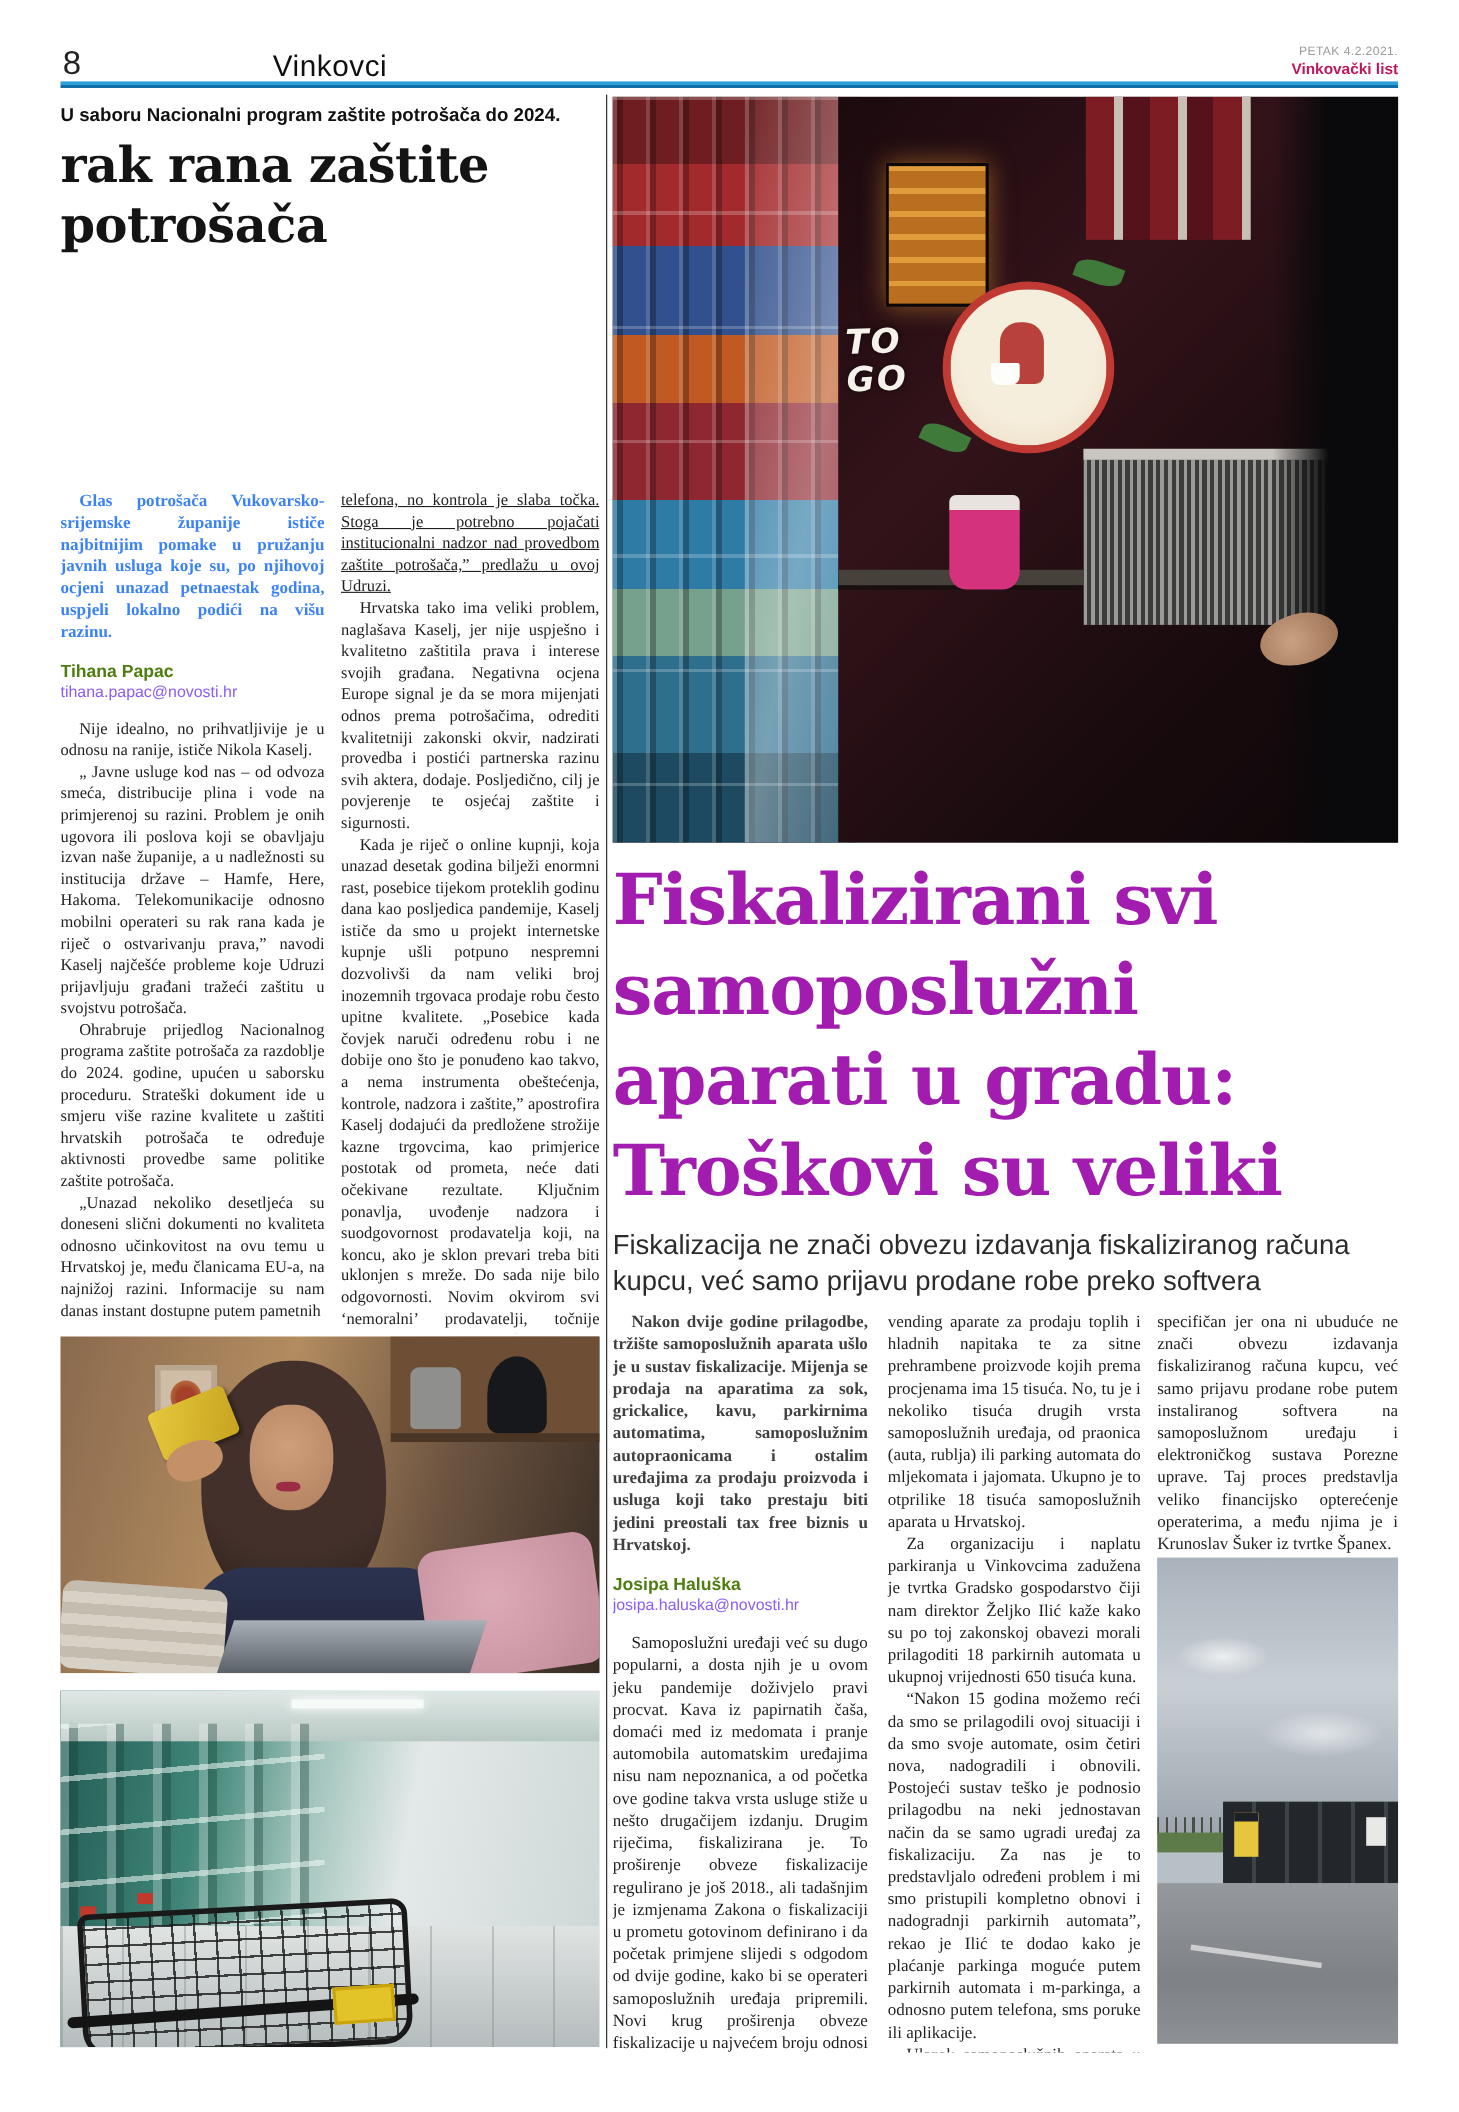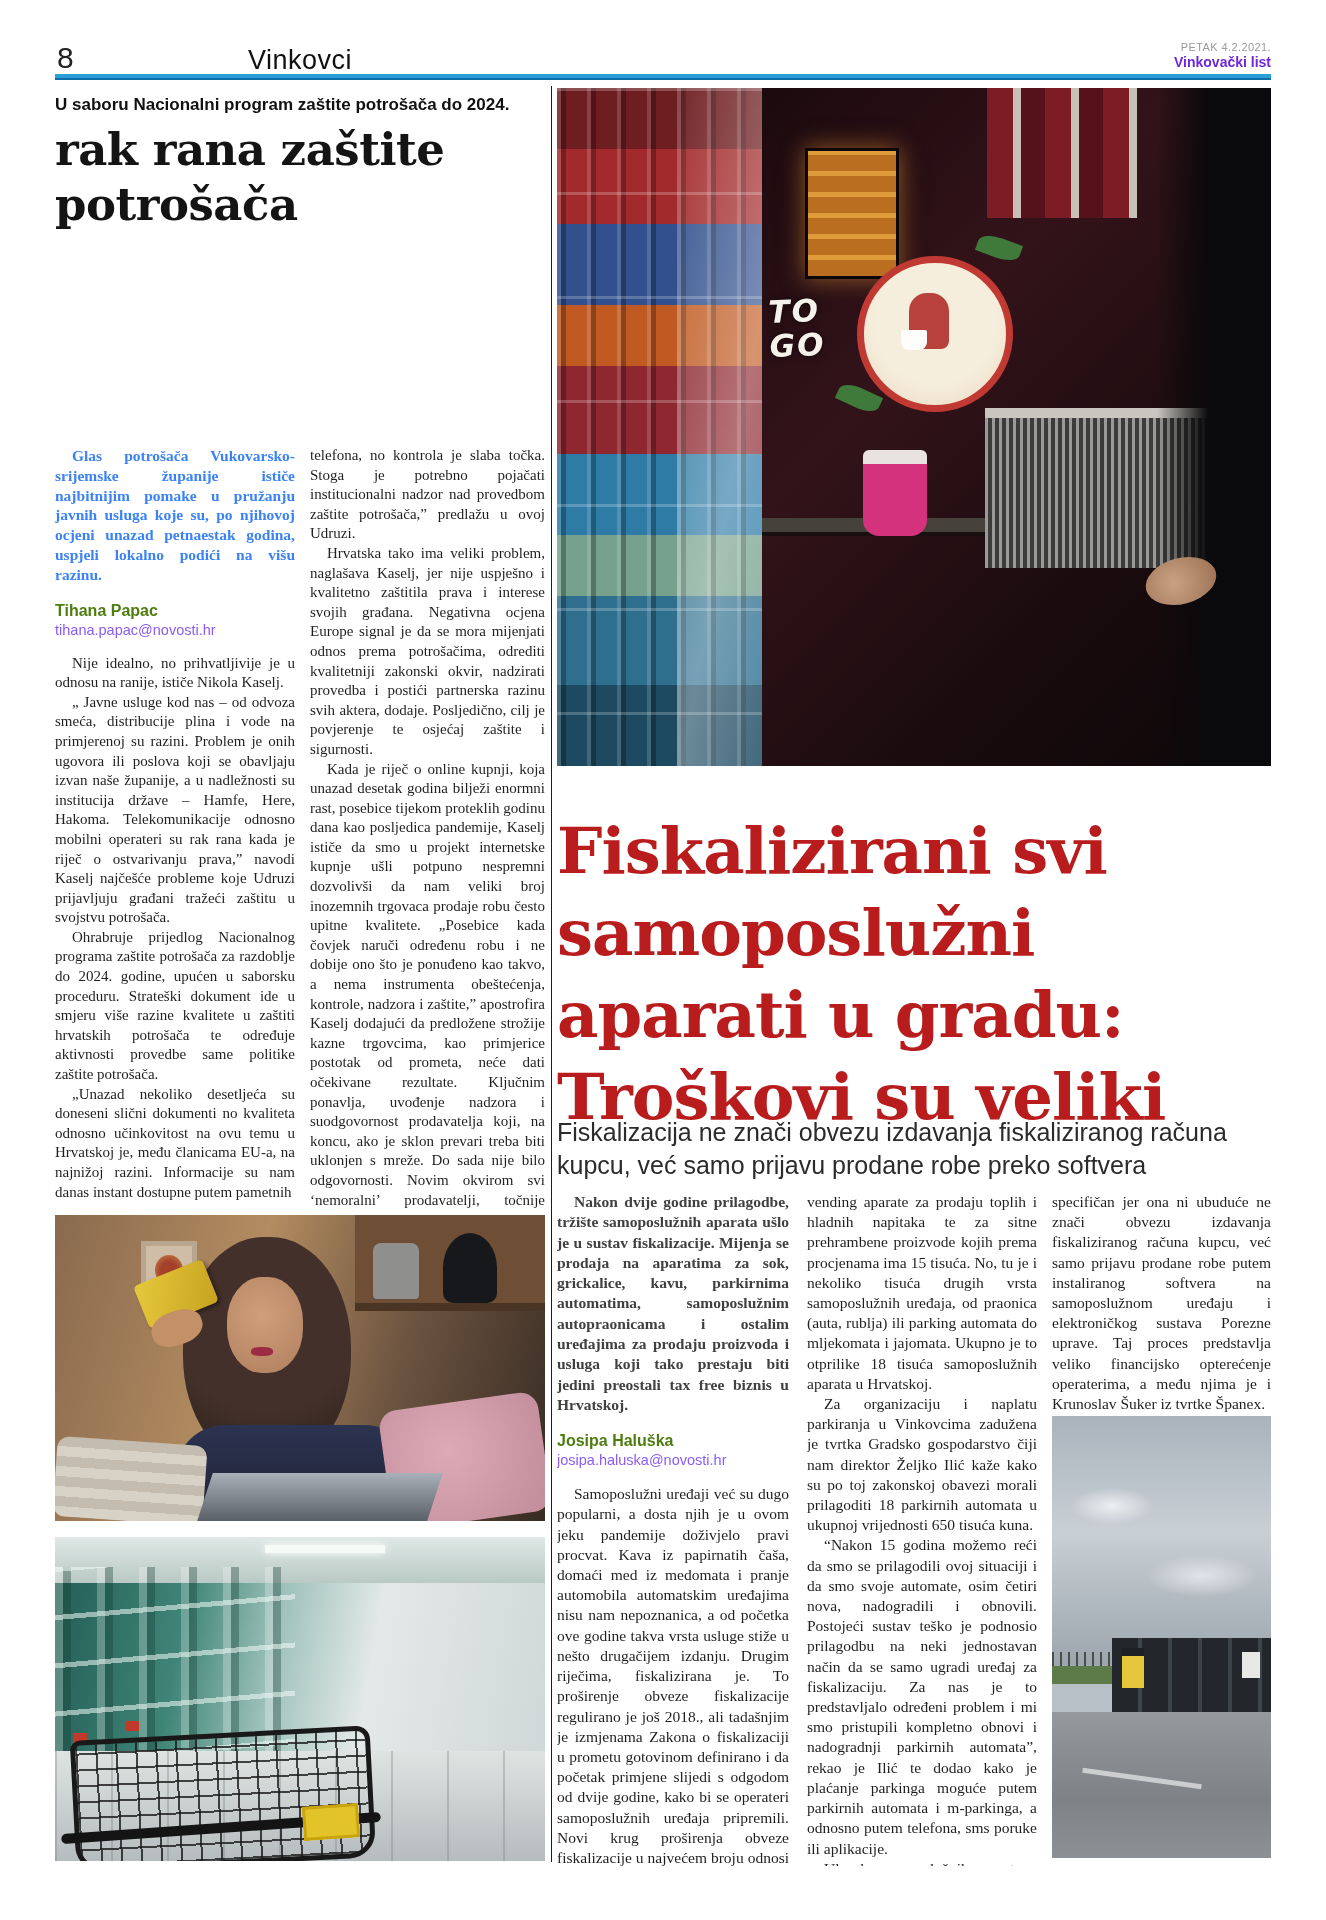--- a/index.html
+++ b/index.html
@@ -6,47 +6,47 @@
   .page{position:relative;width:1326px;height:1920px;background:#fff;overflow:hidden;
         font-family:"Liberation Sans",sans-serif;color:#1a1a1a;}
   .abs{position:absolute;}
 
   
   .pagenum{left:57px;top:42px;font:400 30px/32px "Liberation Sans",sans-serif;color:#222;}
   .section-title{left:55px;top:46px;width:490px;text-align:center;
                  font:400 27px/28px "Liberation Sans",sans-serif;color:#101010;letter-spacing:.5px;}
   .dateblock{right:55px;top:40px;text-align:right;}
   .dateline{font:400 11px/14px "Liberation Sans",sans-serif;color:#9a9a9a;letter-spacing:.4px;}
-  .publine{font:700 14px/17px "Liberation Sans",sans-serif;color:#6d28d9;}
+  .publine{font:700 14px/17px "Liberation Sans",sans-serif;color:#be185d;}
   .blue-rule{left:55px;top:74px;width:1216px;height:6px;
              background:linear-gradient(180deg,#2d9fd8 0 60%,#0d6ea8 60% 100%);}
 
   
   .left-art{left:55px;top:86px;width:490px;height:1790px;}
   .kicker{left:0;top:8px;width:490px;font:700 17px/21px "Liberation Sans",sans-serif;color:#111;}
   .l-head{left:0;top:36px;width:490px;font:700 45px/55px "DejaVu Serif",serif;color:#141414;letter-spacing:-.5px;}
   .deck{left:0;top:222px;width:490px;font:400 23px/31px "Liberation Sans",sans-serif;color:#2d2d2d;}
   .col{overflow:hidden;}
   .col-l1{left:0;top:360px;width:240px;height:766px;}
   .col-l2{left:255px;top:360px;width:235px;height:766px;}
   .para{font:400 15px/19.6px "Liberation Serif",serif;color:#1f1f1f;text-align:justify;
         text-indent:17px;margin:0;}
-  .para.noind{text-indent:0;}
+  .para.noind{text-indent:0;text-decoration:underline;}
   .lead-para{font:700 15.5px/19.8px "Liberation Serif",serif;color:#3b82f6;text-align:justify;
              text-indent:17px;margin:0;}
   .byline{margin:16px 0 14px 0;}
   .by-name{font:700 16px/20px "Liberation Sans",sans-serif;color:#4d7c0f;}
   .by-mail{font:400 14.5px/19px "Liberation Sans",sans-serif;color:#8b5cf6;}
 
   
   .divider-v{left:551px;top:86px;width:1px;height:1776px;background:#1c1c1c;}
 
   
   .right-art{left:557px;top:86px;width:714px;height:1800px;}
-  .r-head{left:0;top:692px;width:714px;font:700 64px/82px "DejaVu Serif",serif;color:#b91c1c;letter-spacing:-1px;margin-top:32px;}
+  .r-head{left:0;top:692px;width:714px;font:700 64px/82px "DejaVu Serif",serif;color:#a21caf;letter-spacing:-1px;}
   .r-sub{left:0;top:1030px;width:714px;font:400 25px/33px "Liberation Sans",sans-serif;color:#2b2b2b;}
   .col-r1{left:0;top:1106px;width:232px;height:674px;}
   .col-r2{left:250px;top:1106px;width:230px;height:674px;}
   .col-r3{left:495px;top:1106px;width:219px;height:300px;}
   .rpara{font:400 15.5px/20.2px "Liberation Serif",serif;color:#1f1f1f;text-align:justify;text-indent:17px;margin:0;}
   .rpara.noind{text-indent:0;}
   .rlead{font:700 15.5px/20.3px "Liberation Serif",serif;color:#404040;text-align:justify;text-indent:17px;margin:0;}
 
   
   .photo{overflow:hidden;position:absolute;}

